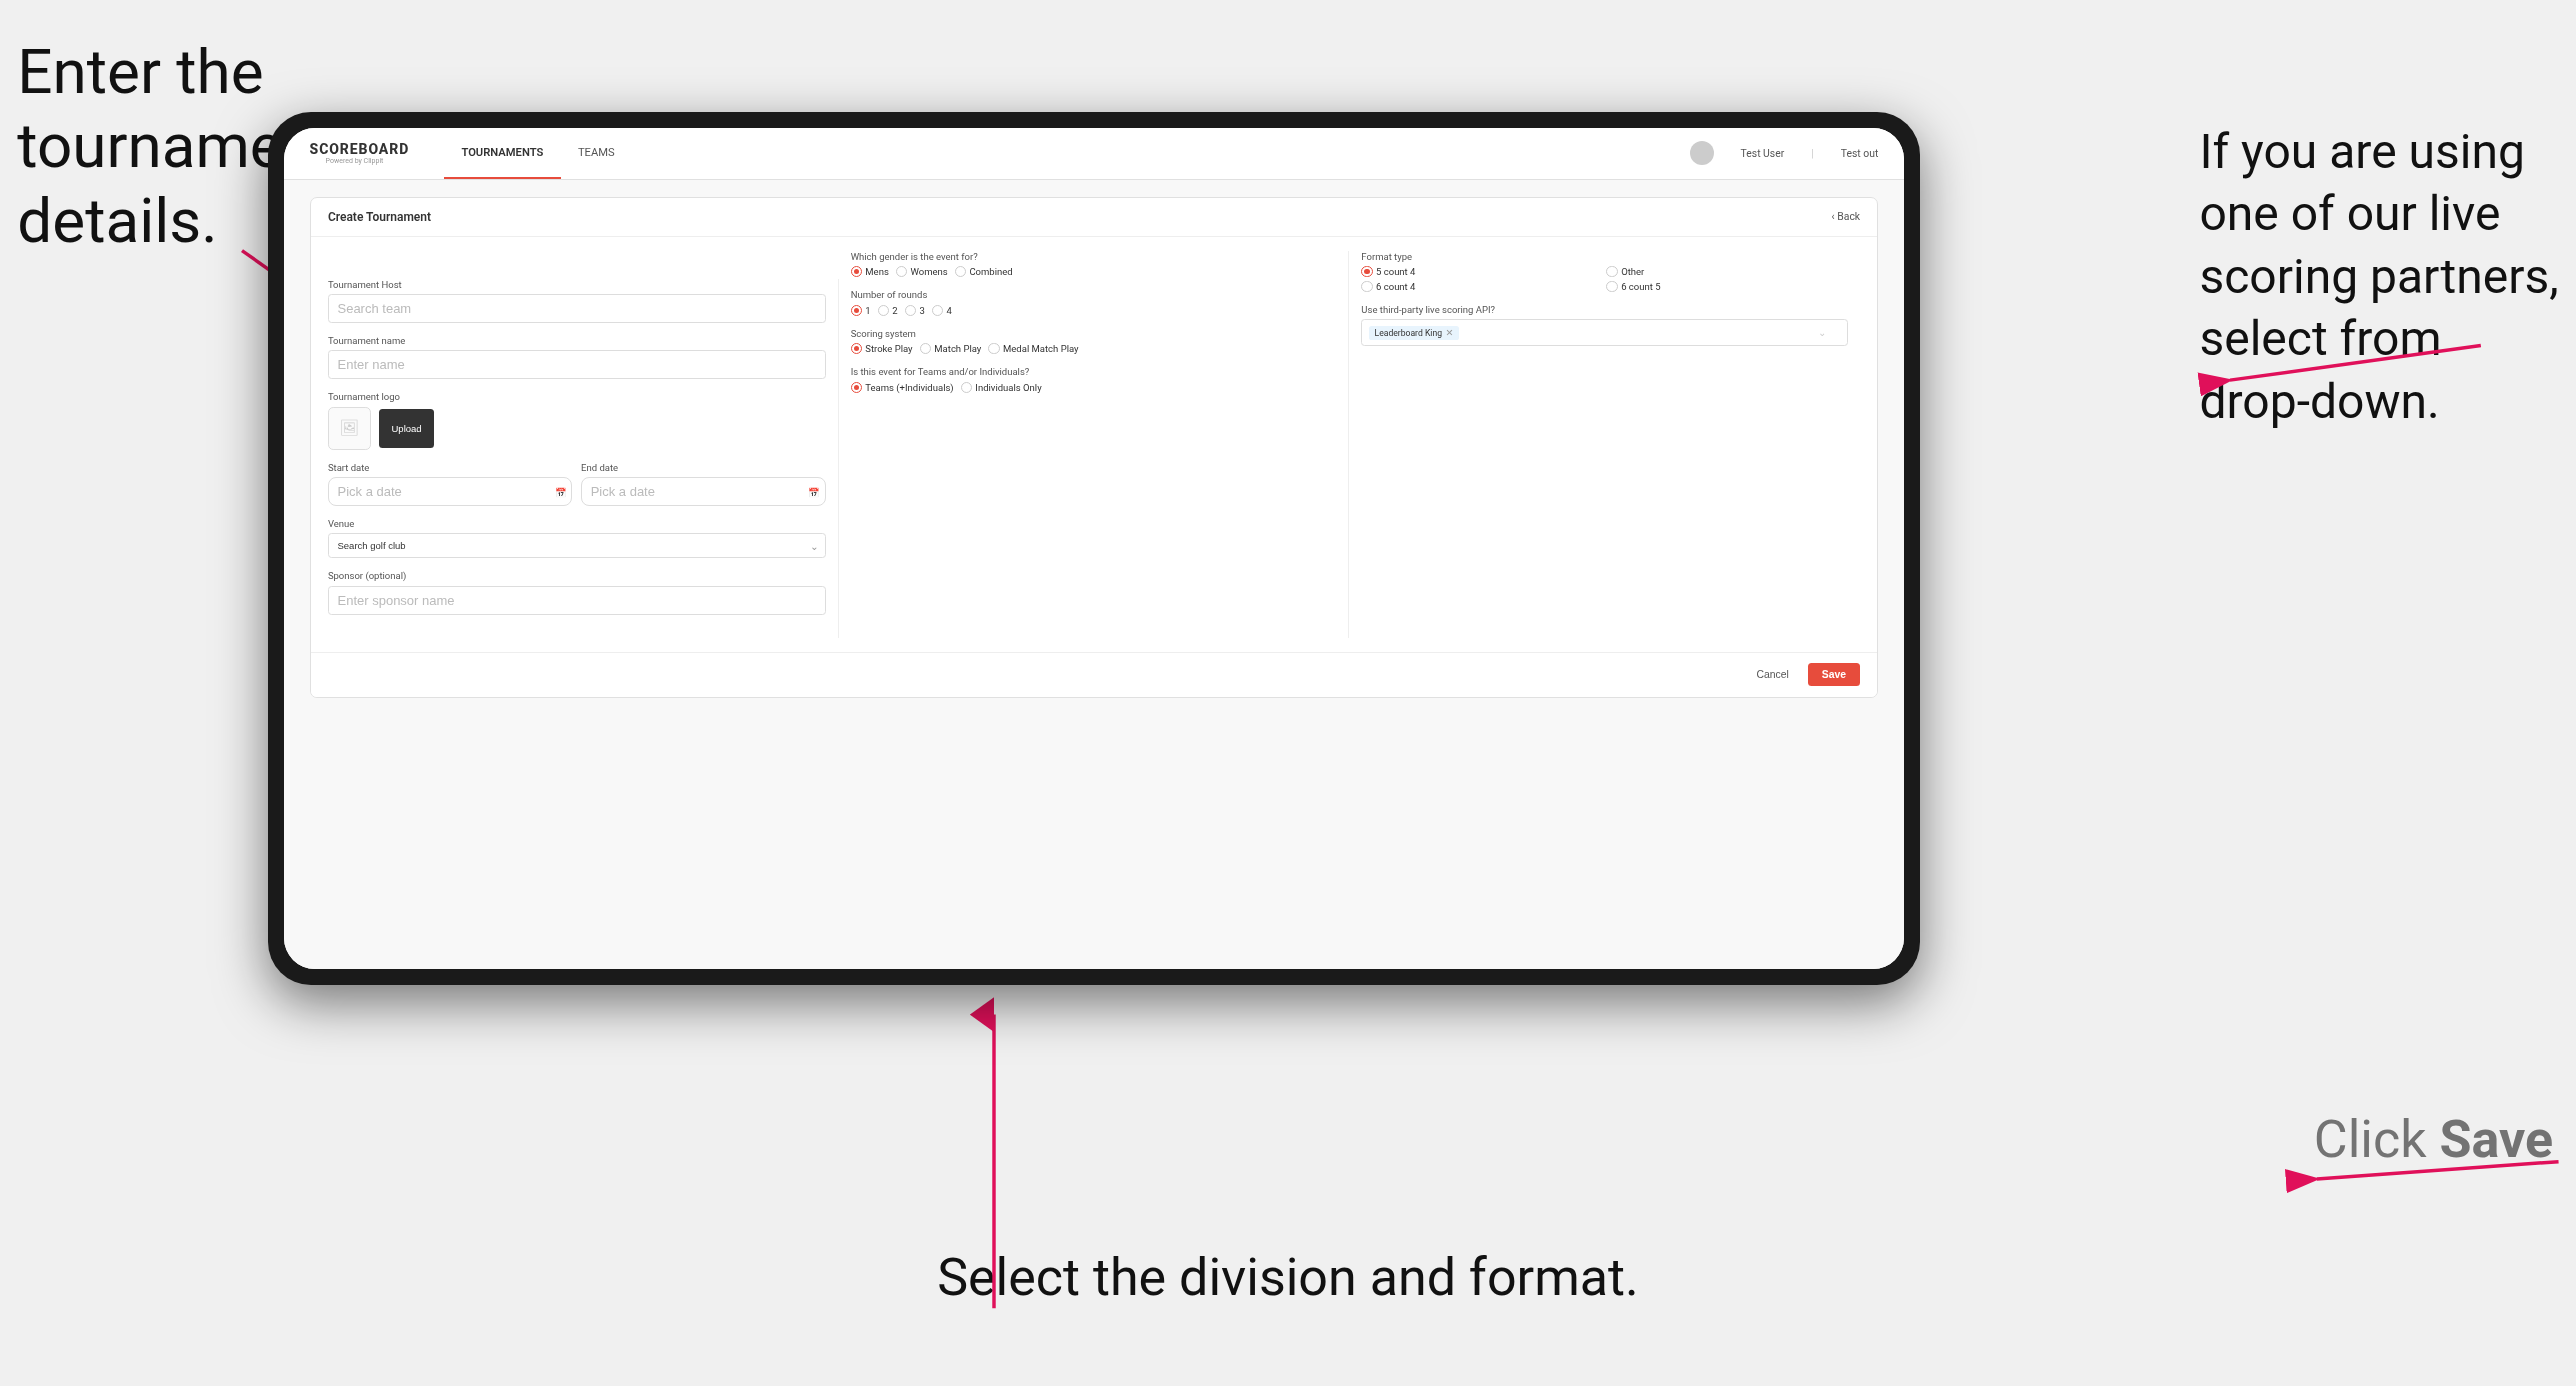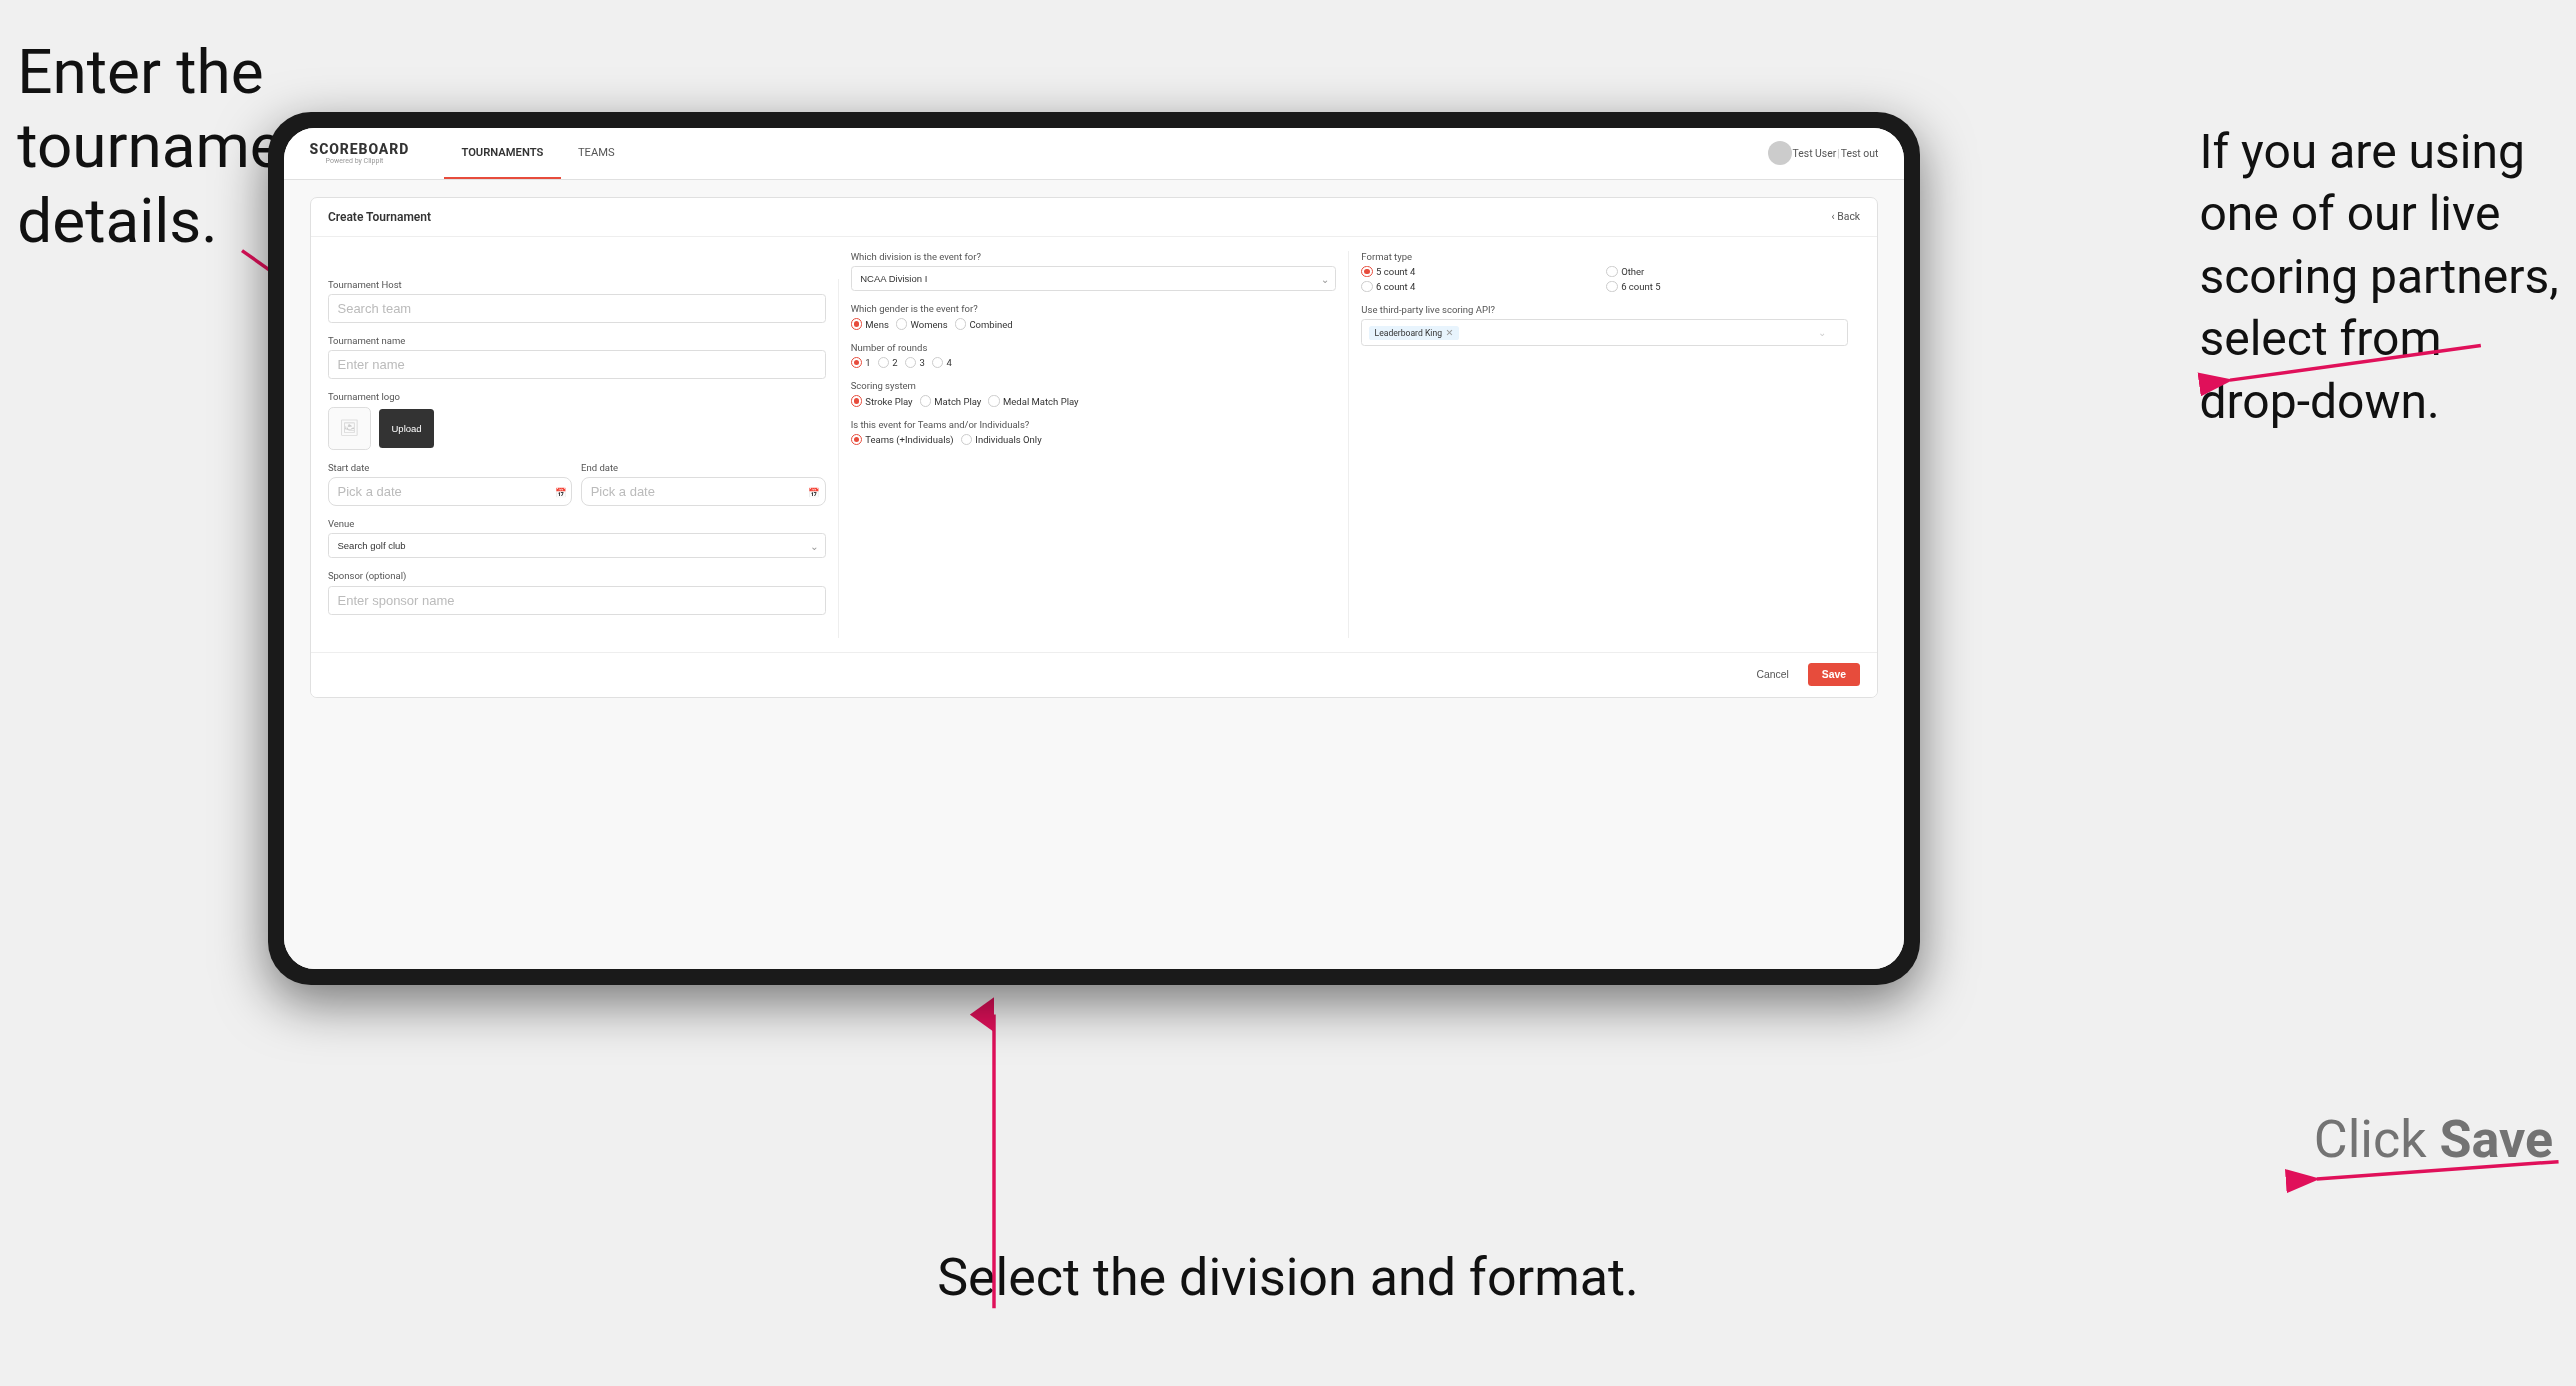--- a/index.html
+++ b/index.html
@@ -132,21 +132,21 @@
 
     .nav-link.active {
       color: #333;
       border-bottom-color: #e74c3c;
       font-weight: 600;
     }
 
     .nav-right {
       display: flex;
       align-items: center;
-      gap: 1px;
+      gap: 27px;
       font-size: 10.4px;
       color: #555;
     }
 
     .user-avatar {
       width: 24px;
       height: 24px;
       background: #ccc;
       border-radius: 50%;
     }
@@ -584,28 +584,20 @@
 
             <div class="form-group">
               <label class="form-label">Sponsor (optional)</label>
               <input type="text" class="form-input" placeholder="Enter sponsor name" style="">
             </div>
 
           </div>
 
           <div class="form-col">
 
-            <div class="form-group">
-              <label class="form-label">Which division is the event for?</label>
-              <div class="select-wrapper">
-                <select class="form-select">
-                  <option>NCAA Division I</option>
-                </select>
-              </div>
-            </div>
 
             <div class="form-group">
               <label class="form-label">Which gender is the event for?</label>
               <div class="radio-group">
                 <label class="radio-item">
                   <div class="radio-circle selected"></div>
                   <span>Mens</span>
                 </label>
                 <label class="radio-item">
                   <div class="radio-circle"></div>

